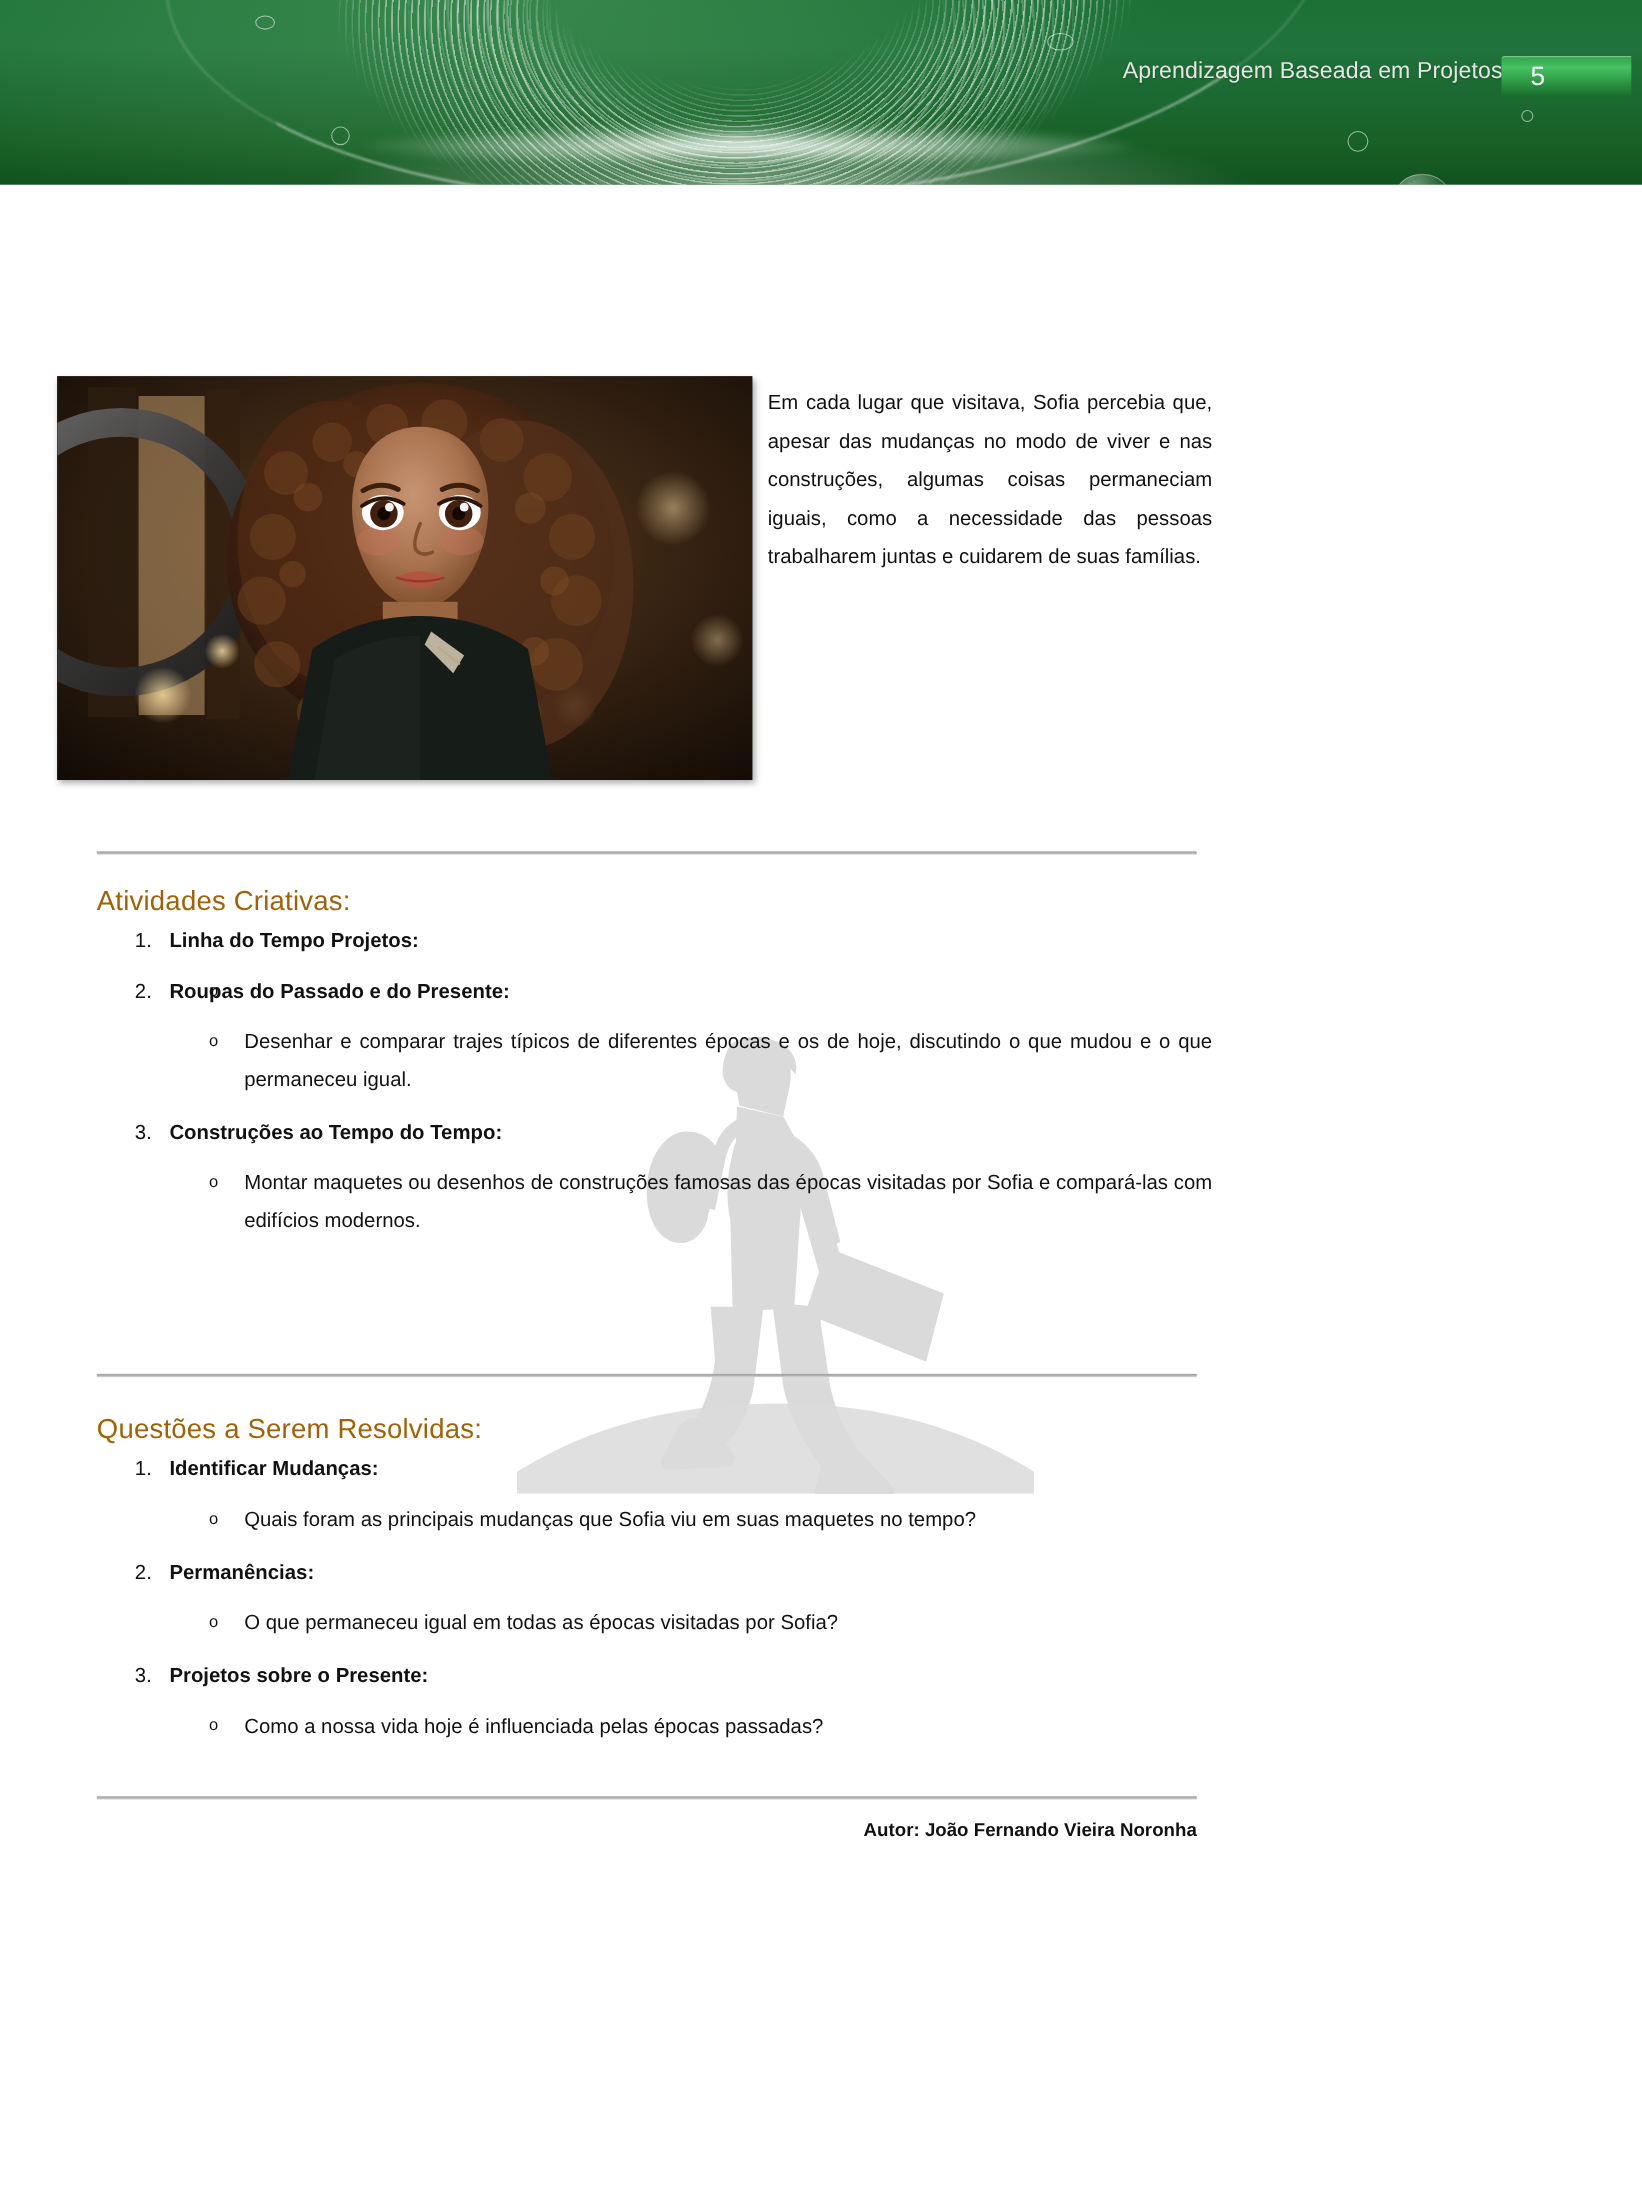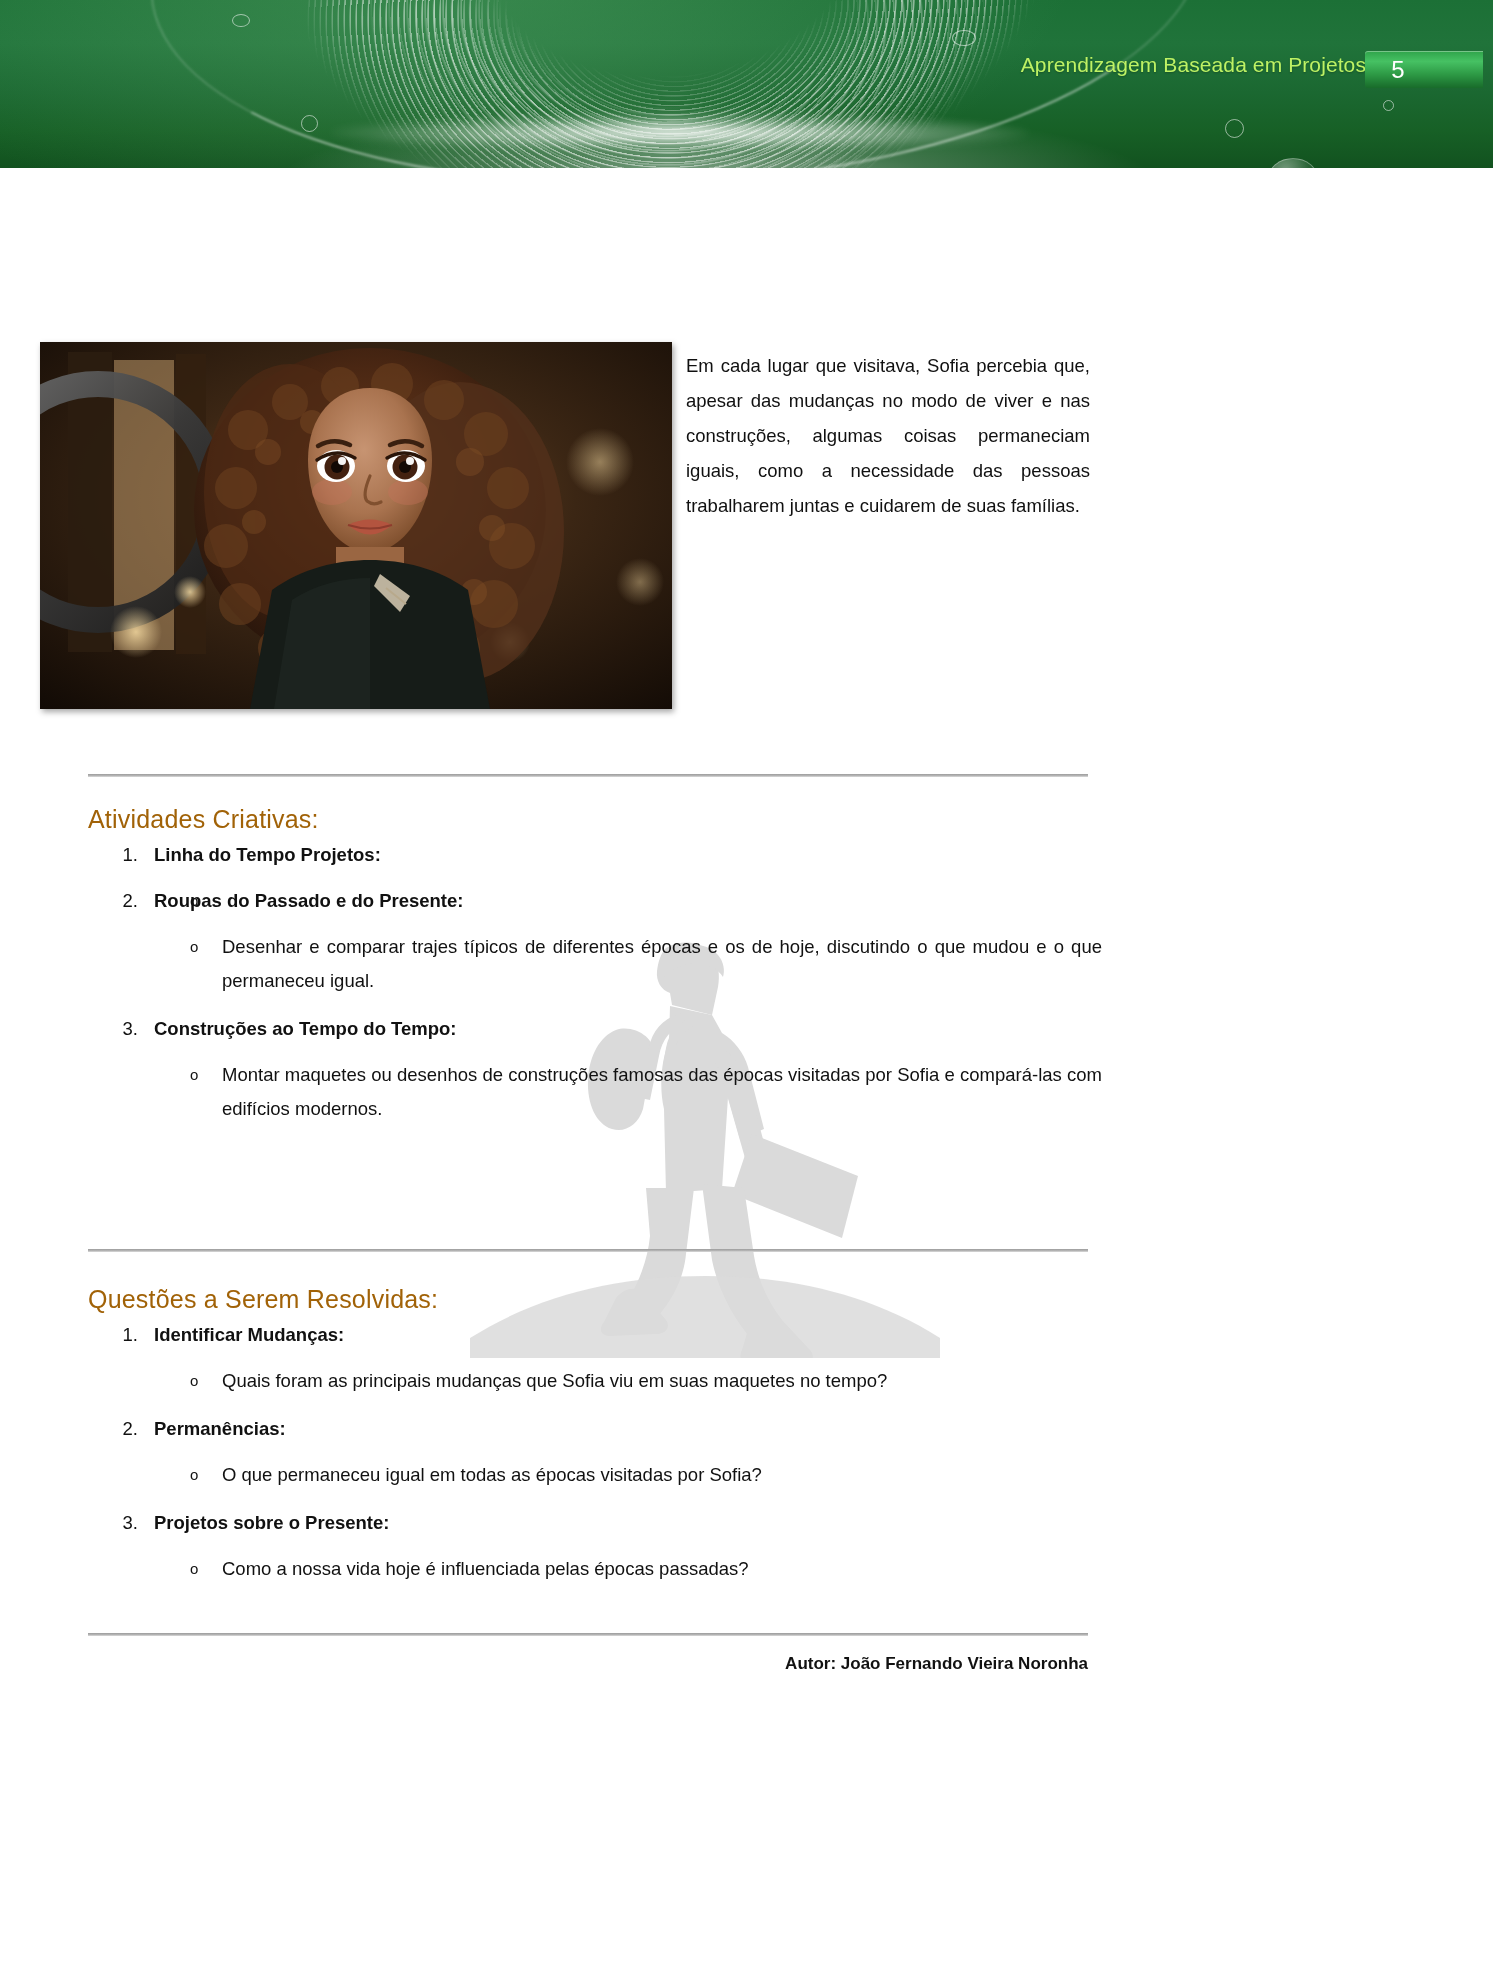--- a/index.html
+++ b/index.html
@@ -93,21 +93,21 @@
   }
   .hb-bubble.filled {
     background: radial-gradient(circle at 34% 28%, rgba(255,255,255,0.42) 0%, rgba(255,255,255,0.10) 55%, rgba(255,255,255,0.02) 100%);
     border-color: rgba(255,255,255,0.35);
   }
 
   .hb-title {
     position: absolute;
     right: 127px;
     top: 53px;
-    color: #bef264;
+    color: #e5e5e5;
     font-size: 21px;
     letter-spacing: .1px;
     text-shadow: 0 1px 2px rgba(0,0,0,0.25);
     white-space: nowrap;
     margin-left: 14px;
   }
   .hb-pagebox {
     position: absolute;
     left: 1365px;
     top: 51px;
@@ -143,21 +143,21 @@
     top: 770px;
     width: 470px;
     height: 420px;
     opacity: 1;
     pointer-events: none;
   }
 
   
   .top-block {
     position: absolute;
-    left: 0;
+    left: 12px;
     top: 0;
     width: 1210px;
     height: 560px;
     padding-left: 44px;
   }
   .photo-wrap {
     position: absolute;
     left: 40px;
     top: 174px;
     width: 632px;

